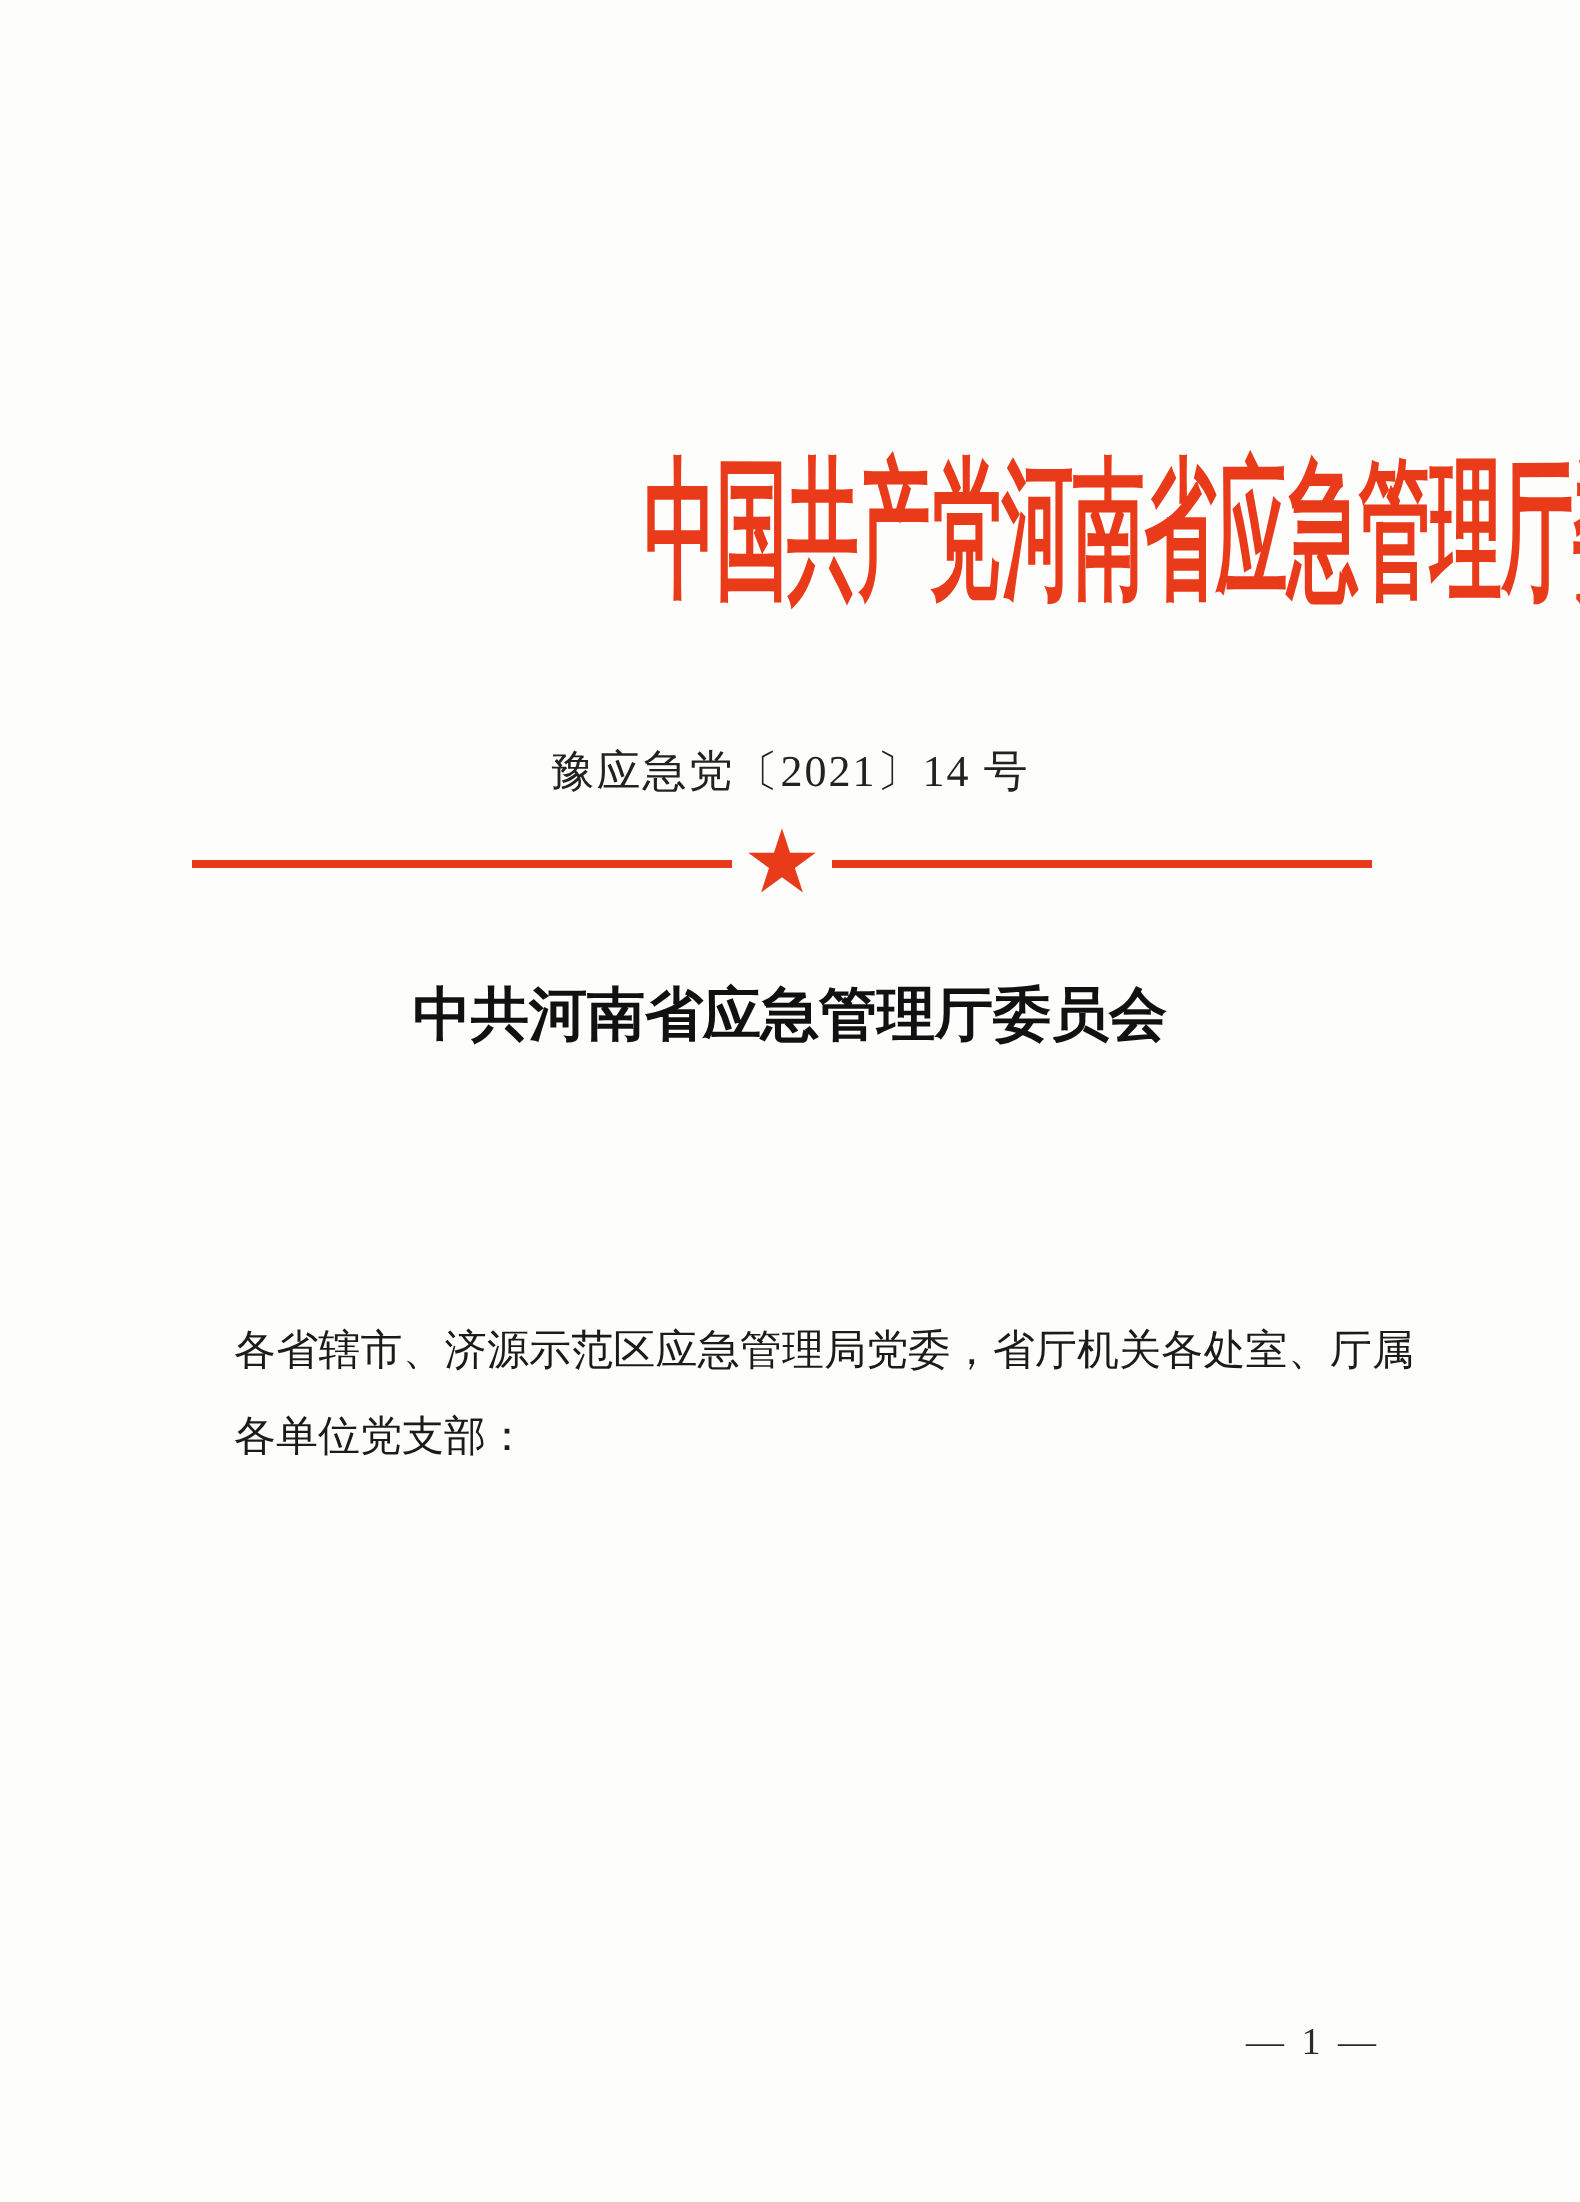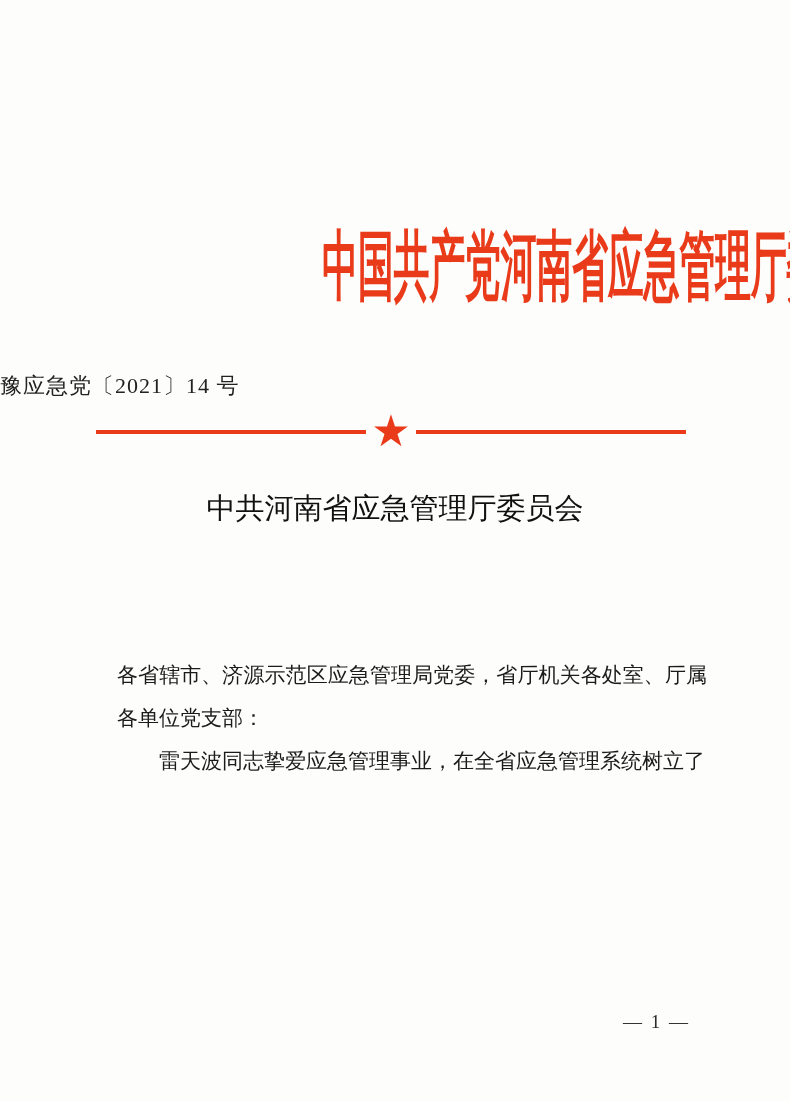--- a/index.html
+++ b/index.html
@@ -36,20 +36,21 @@
     transform: scaleX(0.47);
     transform-origin: center;
     letter-spacing: 0px;
   }
   
   .doc-number {
     position: absolute;
     top: 372px;
     left: 0;
     width: 100%;
+    text-align: center;
     font-size: 22px;
     line-height: 28px;
     color: #222;
     letter-spacing: 1px;
   }
   
   .divider {
     position: absolute;
     top: 410px;
     left: 96px;
@@ -72,21 +73,21 @@
     display: inline-block;
   }
   
   .notice-title {
     position: absolute;
     top: 485px;
     left: 0;
     width: 100%;
     text-align: center;
     font-size: 29px;
-    font-weight: 400;
+    font-weight: 700;
     line-height: 47px;
     color: #111;
   }
   
   .body-text {
     position: absolute;
     top: 654px;
     left: 103px;
     width: 590px;
     font-size: 21px;
@@ -125,18 +126,17 @@
     <span class="star">★</span>
     <div class="rule"></div>
   </div>
 
   <div class="notice-title">
     <div>中共河南省应急管理厅委员会</div>
   </div>
 
   <div class="body-text">
     <p>各省辖市、济源示范区应急管理局党委，省厅机关各处室、厅属各单位党支部：</p>
-    <p class="indent">雷天波同志挚爱应急管理事业，在全省应急管理系统树立了</p>
   </div>
 
   <div class="page-number">— 1 —</div>
 
 </div>
 
 </body></html>

